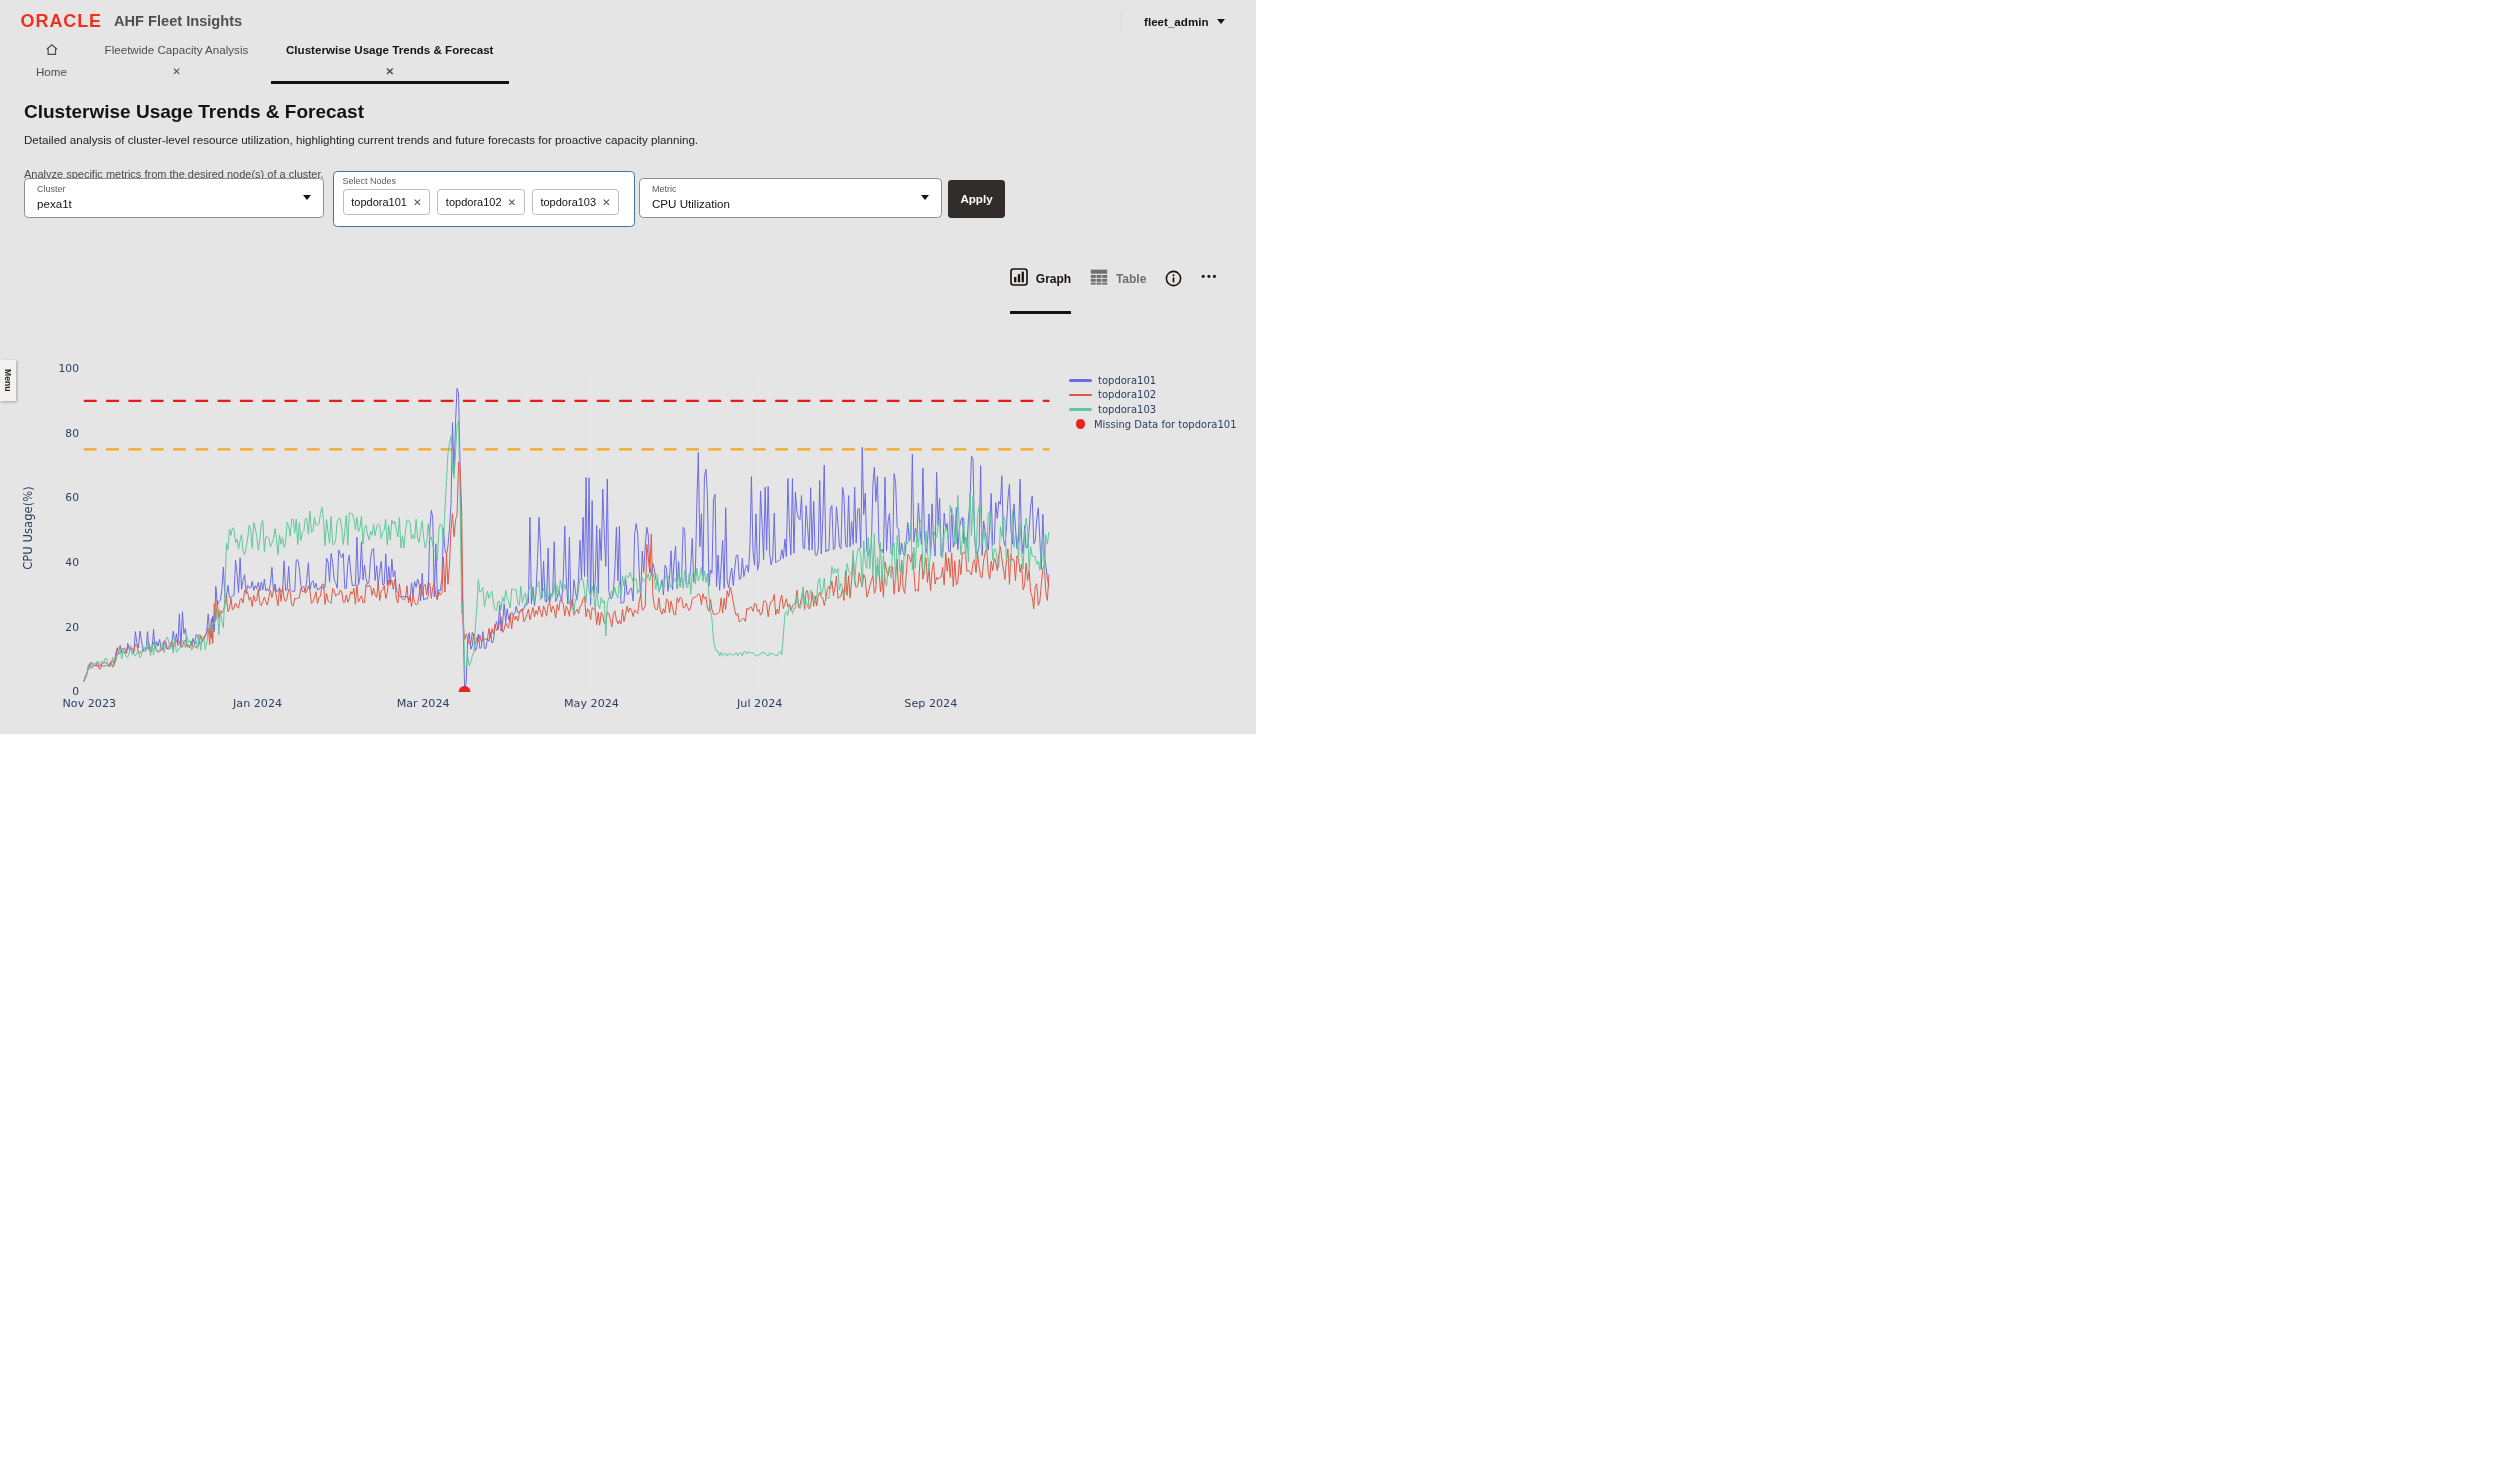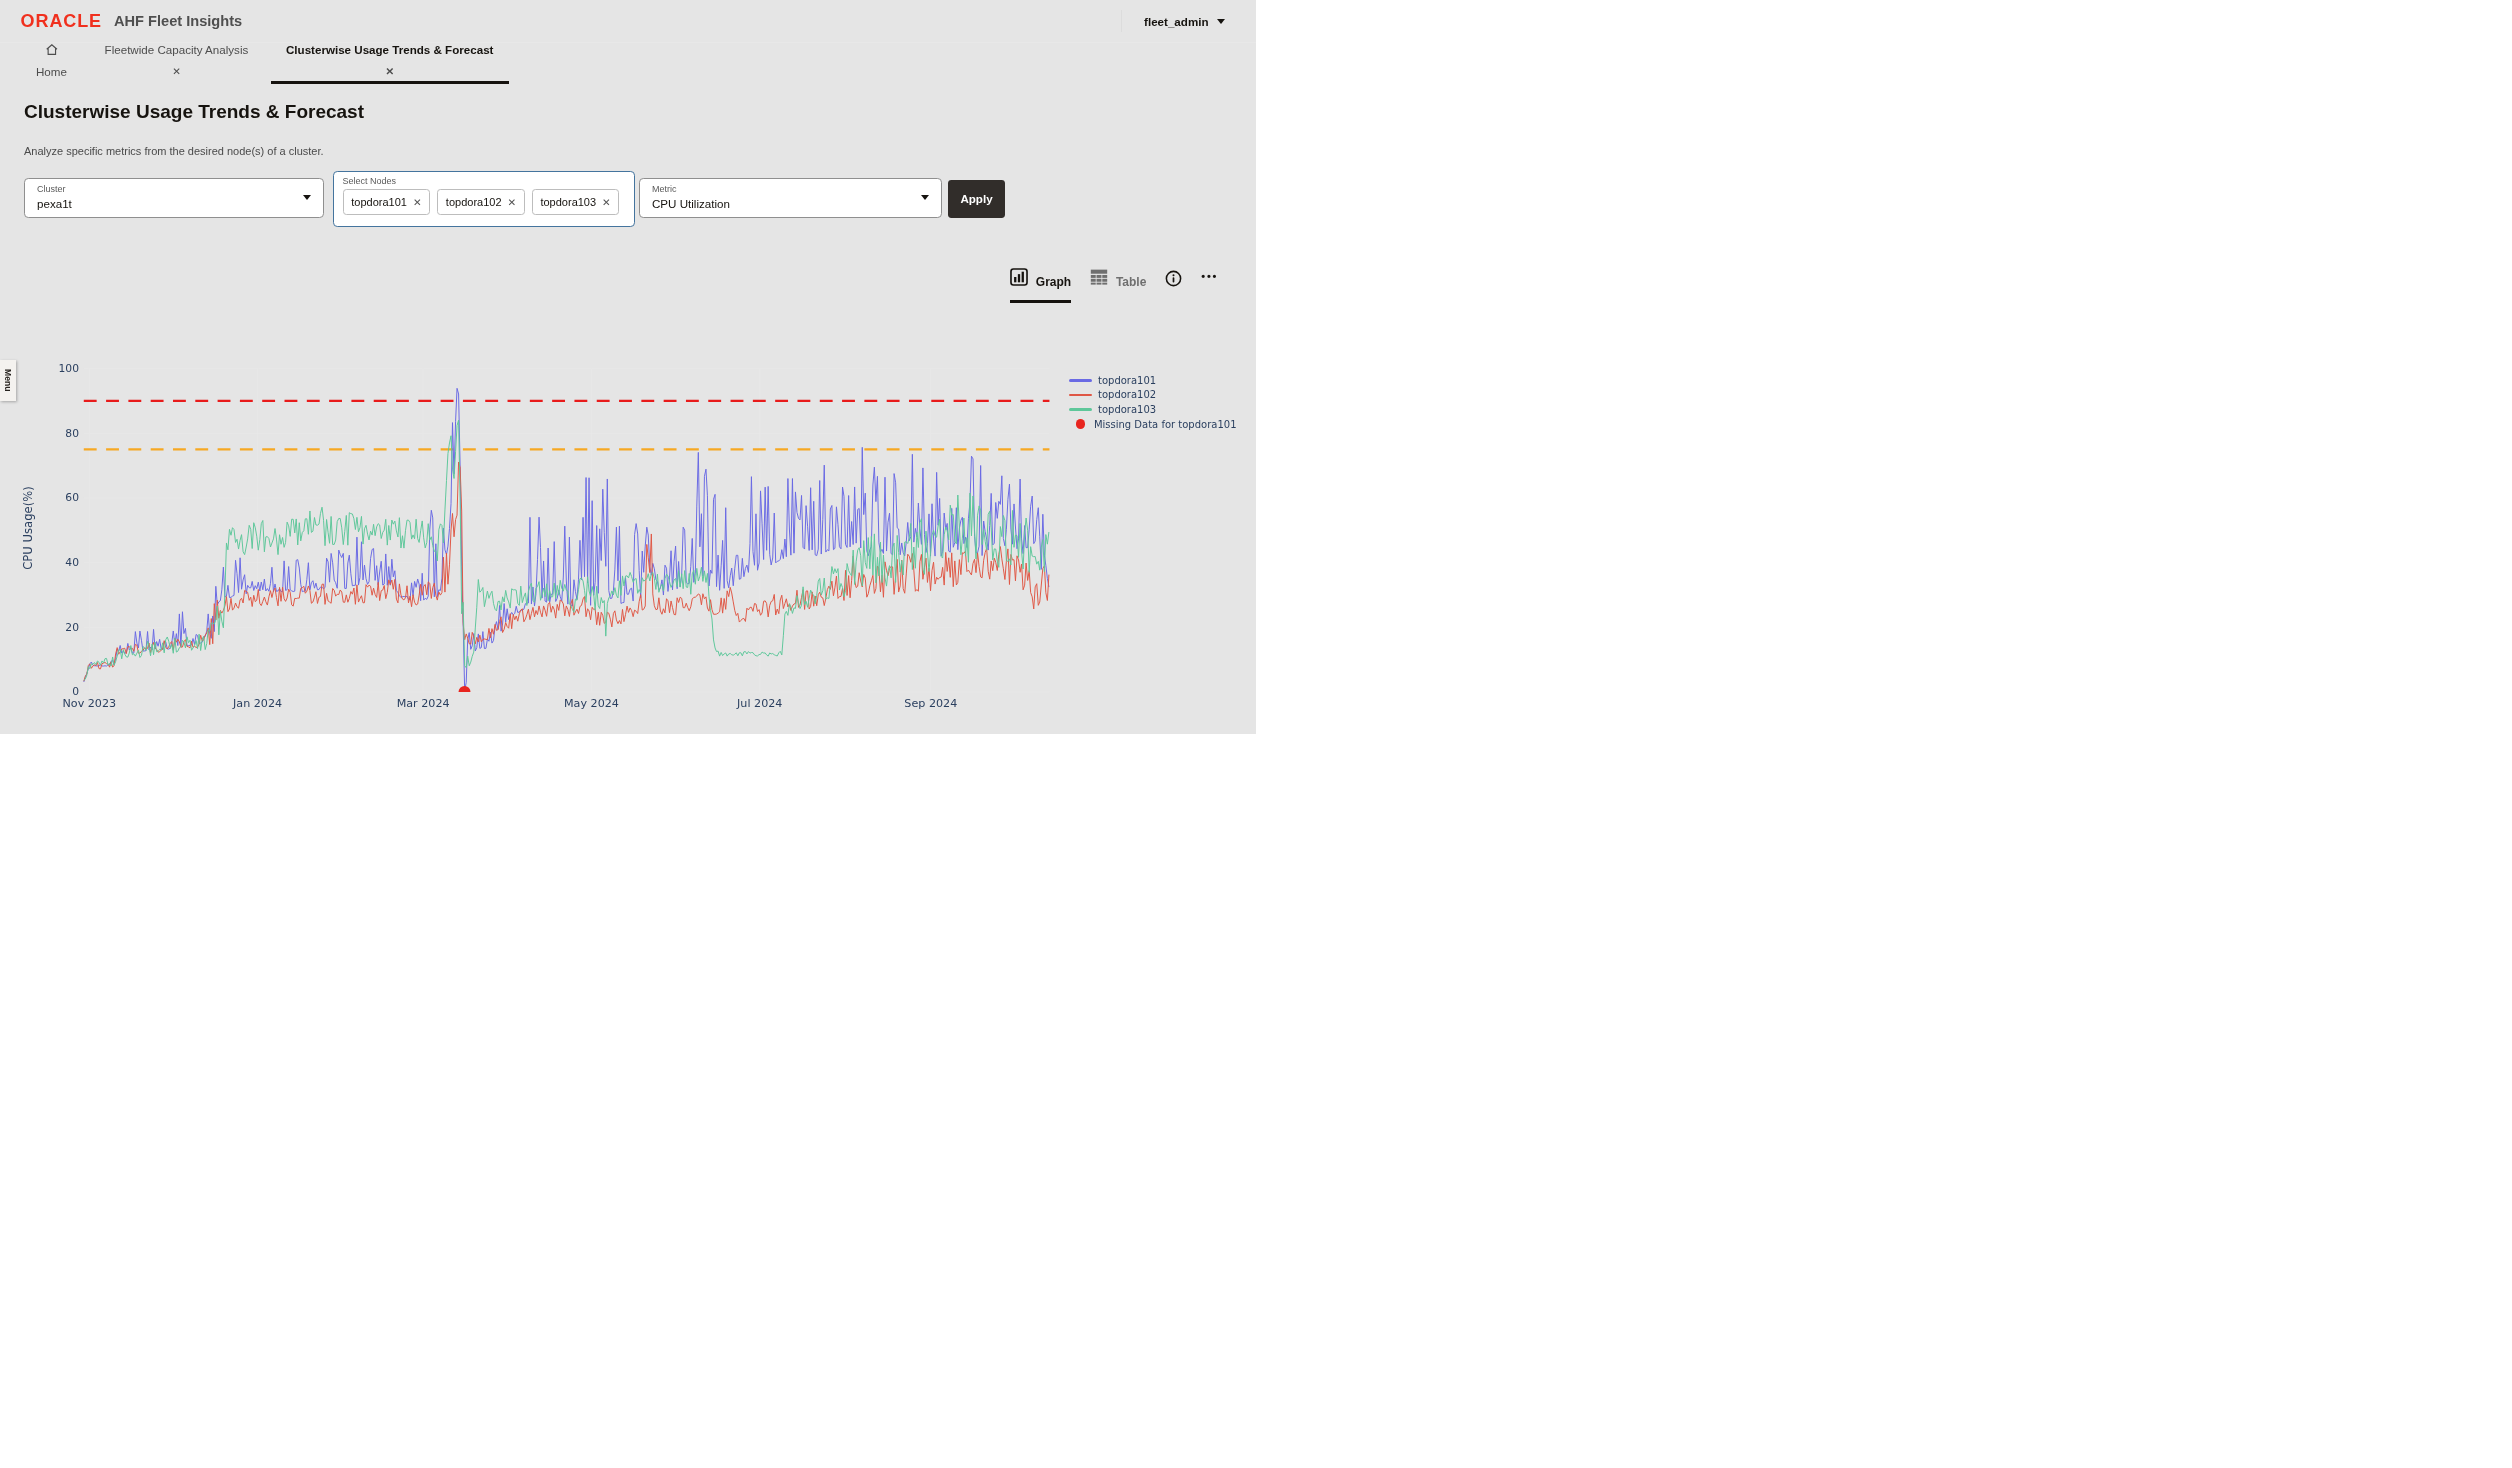--- a/index.html
+++ b/index.html
@@ -38,21 +38,21 @@
   #metric-field{left:615px;top:6.9px;width:303px;height:40px;}
   #nodes-field{left:309px;top:0;width:302px;height:56px;border:1.7px solid #44749e;padding:4.3px 8.6px;}
   .chips{display:flex;gap:6.9px;margin-top:2.6px;}
   .chip{display:flex;align-items:center;gap:6px;border:0.9px solid #bdbdbd;border-radius:3.4px;height:24px;padding:0 7.7px;font-size:11px;color:#16130f;background:#fff;}
   .chip .chip-x{color:#555;font-size:10.3px;cursor:pointer;}
   .apply-btn{position:absolute;left:924px;top:8.6px;width:57px;height:38px;background:#312d2a;color:#fff;border:none;border-radius:3.4px;font-size:11.6px;font-weight:700;cursor:pointer;font-family:"Liberation Sans",sans-serif;}
 
   
   .section-title{position:absolute;left:0;top:248px;width:1256px;text-align:center;font-size:14px;font-weight:700;color:#16130f;}
   .view-toolbar{position:absolute;right:38px;top:268px;display:flex;align-items:flex-start;gap:19px;}
-  .view-btn{display:flex;align-items:flex-end;gap:7.7px;font-size:12px;cursor:pointer;padding-bottom:11px;}
+  .view-btn{display:flex;align-items:center;gap:7.7px;font-size:12px;cursor:pointer;padding-bottom:22px;}
   .view-btn.active{font-weight:700;color:#16130f;border-bottom:3px solid #16130f;}
   .view-btn.inactive{color:#6f6f6f;font-weight:600;}
   .icon-btn{cursor:pointer;margin-top:1.7px;}
 
   
   .menu-tab{position:absolute;left:0;top:360px;width:16.3px;height:41px;background:#f4f2ef;box-shadow:0.9px 0.9px 2.6px rgba(0,0,0,.28);display:flex;align-items:center;justify-content:center;cursor:pointer;}
   .menu-tab span{writing-mode:vertical-rl;font-size:8.6px;font-weight:700;color:#26221e;}
 
   
   .chart-wrap{position:absolute;left:0;top:360px;width:1256px;height:374px;}
@@ -95,20 +95,21 @@
       <span class="tab-close">✕</span>
     </div>
     <div class="tab active">
       <span>Clusterwise Usage Trends &amp; Forecast</span>
       <span class="tab-close">✕</span>
     </div>
   </div>
 
   <div class="content">
     <h1 class="page-title">Clusterwise Usage Trends &amp; Forecast</h1>
+    <p class="page-desc">Detailed analysis of cluster-level resource utilization, highlighting current trends and future forecasts for proactive capacity planning.</p>
     <p class="filter-hint">Analyze specific metrics from the desired node(s) of a cluster.</p>
   </div>
 
   <div class="filters">
     <div class="field" id="cluster-field">
       <div class="f-label">Cluster</div>
       <div class="f-value">pexa1t</div>
       <span class="caret f-caret"></span>
     </div>
 

